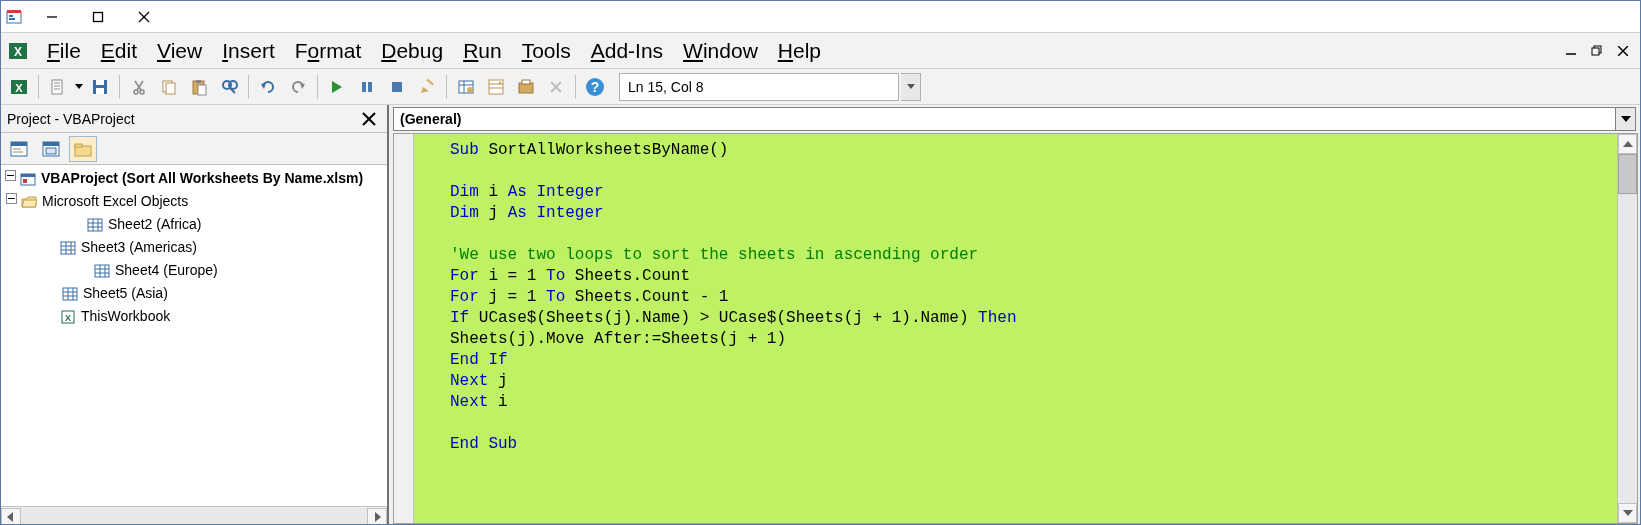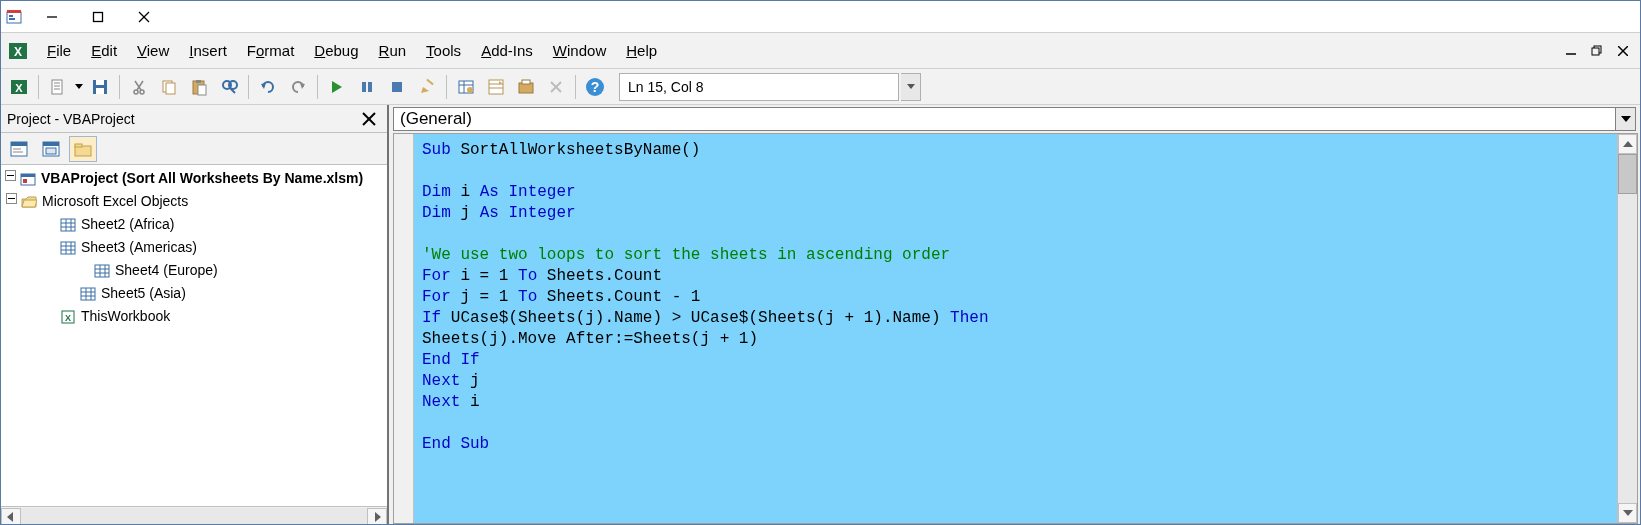--- a/index.html
+++ b/index.html
@@ -6,21 +6,21 @@
 body { font-family: "Segoe UI", Tahoma, sans-serif; font-size: 13px; background: #fff; width: 1641px; height: 525px; overflow: hidden; border: 1px solid #5a7ba0; }
 
 .titlebar { height: 32px; background: #fff; display: flex; align-items: center; padding: 0 4px; border-bottom: 1px solid #d0d0d0; }
 .titlebar .icon { width: 18px; height: 18px; margin-right: 6px; }
 .titlebar .title { flex: 1; font-size: 14px; color: #000; }
 .titlebar .winbtns { display: flex; gap: 0; }
 .titlebar .wbtn { width: 46px; height: 30px; display: flex; align-items: center; justify-content: center; }
 
 .menubar { height: 36px; background: #f2f2f2; display: flex; align-items: center; padding: 0 6px; border-bottom: 1px solid #d0d0d0; }
 .menubar .appicon { width: 22px; height: 22px; margin-right: 8px; }
-.menubar .mitem { padding: 6px 10px; font-size: 15px; cursor: default; }
+.menubar .mitem { padding: 6px 10px; font-size: 21px; cursor: default; }
 .menubar .mitem .ul { text-decoration: underline; }
 .menubar .spacer { flex: 1; }
 .menubar .mdibtn { width: 22px; height: 22px; display:flex; align-items:center; justify-content:center; margin-left:4px; }
 
 .toolbar { height: 36px; background: #f2f2f2; display: flex; align-items: center; padding: 0 4px; border-bottom: 1px solid #d0d0d0; gap: 2px; }
 .tbtn { width: 28px; height: 28px; display: flex; align-items: center; justify-content: center; border: 1px solid transparent; }
 .tsep { width: 1px; height: 24px; background: #c0c0c0; margin: 0 3px; }
 .tdrop { width: 10px; display:flex; align-items:center; justify-content:center; }
 .cursor-box { margin-left: 8px; height: 28px; min-width: 280px; border: 1px solid #b0b0b0; background:#fff; display:flex; align-items:center; padding: 0 8px; font-size:14px; flex:0 0 auto;}
 .cursor-drop { width:20px; border-left:1px solid #b0b0b0; height:100%; display:flex; align-items:center; justify-content:center; background:#e8e8e8;}
@@ -37,23 +37,23 @@
 .tree { flex:1; background:#fff; overflow:hidden; padding:4px 0; font-size:14px; border-top:1px solid #fff;}
 .tree-row { display:flex; align-items:flex-start; height:23px; white-space:nowrap;}
 .tw { width:18px; display:flex; align-items:center; justify-content:center;}
 .tree .ticon { width:18px; height:18px; margin-right:4px; display:flex; align-items:center; justify-content:center;}
 .pp-scroll { height:20px; background:#f0f0f0; border-top:1px solid #c0c0c0; display:flex; align-items:center;}
 .pp-scroll .ar { width:20px; height:18px; display:flex; align-items:center; justify-content:center; border:1px solid #c0c0c0; background:#f5f5f5;}
 .pp-scroll .track { flex:1; height:18px; background:#e8e8e8;}
 
 .code-area { flex:1; display:flex; flex-direction:column; background:#f0f0f0;}
 .combo-row { height:28px; display:flex; padding:2px 4px; gap:8px; background:#f0f0f0;}
-.combo { flex:1; border:1px solid #808080; background:#fff; display:flex; align-items:center; padding:0 6px; font-size:17px; font-weight:normal; position:relative;}
+.combo { flex:1; border:1px solid #808080; background:#fff; display:flex; align-items:center; padding:0 6px; font-size:14px; font-weight:bold; position:relative;}
 .combo .cdrop { position:absolute; right:0; top:0; bottom:0; width:20px; border-left:1px solid #808080; background:#e8e8e8; display:flex; align-items:center; justify-content:center;}
-.code-wrap { flex:1; display:flex; background:#7dd3fc; border:1px solid #a0a0a0; margin:0 2px 2px 4px;}
+.code-wrap { flex:1; display:flex; background:#bef264; border:1px solid #a0a0a0; margin:0 2px 2px 4px;gap:28px;}
 .code-gutter { width:20px; background:#f0f0f0; border-right:1px solid #c0c0c0;}
 .code-body { flex:1; padding:6px 8px; font-family:"Courier New",monospace; font-size:16px; line-height:21px; white-space:pre; overflow:hidden;}
 .kw { color:#0000c8;}
 .cm { color:#008000;}
 .code-vscroll { width:20px; background:#f0f0f0; border-left:1px solid #c0c0c0; display:flex; flex-direction:column;}
 .vs-btn { height:20px; border:1px solid #c0c0c0; background:#f5f5f5; display:flex; align-items:center; justify-content:center;}
 .vs-thumb { height:40px; background:#c8c8c8; border:1px solid #a0a0a0; margin:0;}
 .vs-track { flex:1; background:#e8e8e8;}
 
 svg { display:block; }
@@ -328,21 +328,21 @@
             </svg>
           </span>
         <span class="ticon">
             <svg width="16" height="16">
               <polygon points="1,5 5,5 7,3 15,3 15,13 1,13" fill="#f5d990" stroke="#c0a050"></polygon>
               <polygon points="3,6 16,6 14,13 1,13" fill="#fce9b0" stroke="#c0a050"></polygon>
             </svg>
           </span>
         <span>Microsoft Excel Objects</span>
       </div>
-      <div class="tree-row" style="padding-left:58px">
+      <div class="tree-row" style="padding-left:85px">
         <span class="ticon">
             <svg width="16" height="16">
               <rect x="1" y="2" width="14" height="12" fill="#fff" stroke="#3a6ea5"></rect>
               <line x1="1" y1="6" x2="15" y2="6" stroke="#3a6ea5"></line>
               <line x1="1" y1="10" x2="15" y2="10" stroke="#3a6ea5"></line>
               <line x1="6" y1="2" x2="6" y2="14" stroke="#3a6ea5"></line>
               <line x1="11" y1="2" x2="11" y2="14" stroke="#3a6ea5"></line>
             </svg>
           </span>
         <span>Sheet2 (Africa)</span>
@@ -364,21 +364,21 @@
             <svg width="16" height="16">
               <rect x="1" y="2" width="14" height="12" fill="#fff" stroke="#3a6ea5"></rect>
               <line x1="1" y1="6" x2="15" y2="6" stroke="#3a6ea5"></line>
               <line x1="1" y1="10" x2="15" y2="10" stroke="#3a6ea5"></line>
               <line x1="6" y1="2" x2="6" y2="14" stroke="#3a6ea5"></line>
               <line x1="11" y1="2" x2="11" y2="14" stroke="#3a6ea5"></line>
             </svg>
           </span>
         <span>Sheet4 (Europe)</span>
       </div>
-      <div class="tree-row" style="padding-left:78px">
+      <div class="tree-row" style="padding-left:60px">
         <span class="ticon">
             <svg width="16" height="16">
               <rect x="1" y="2" width="14" height="12" fill="#fff" stroke="#3a6ea5"></rect>
               <line x1="1" y1="6" x2="15" y2="6" stroke="#3a6ea5"></line>
               <line x1="1" y1="10" x2="15" y2="10" stroke="#3a6ea5"></line>
               <line x1="6" y1="2" x2="6" y2="14" stroke="#3a6ea5"></line>
               <line x1="11" y1="2" x2="11" y2="14" stroke="#3a6ea5"></line>
             </svg>
           </span>
         <span>Sheet5 (Asia)</span>

